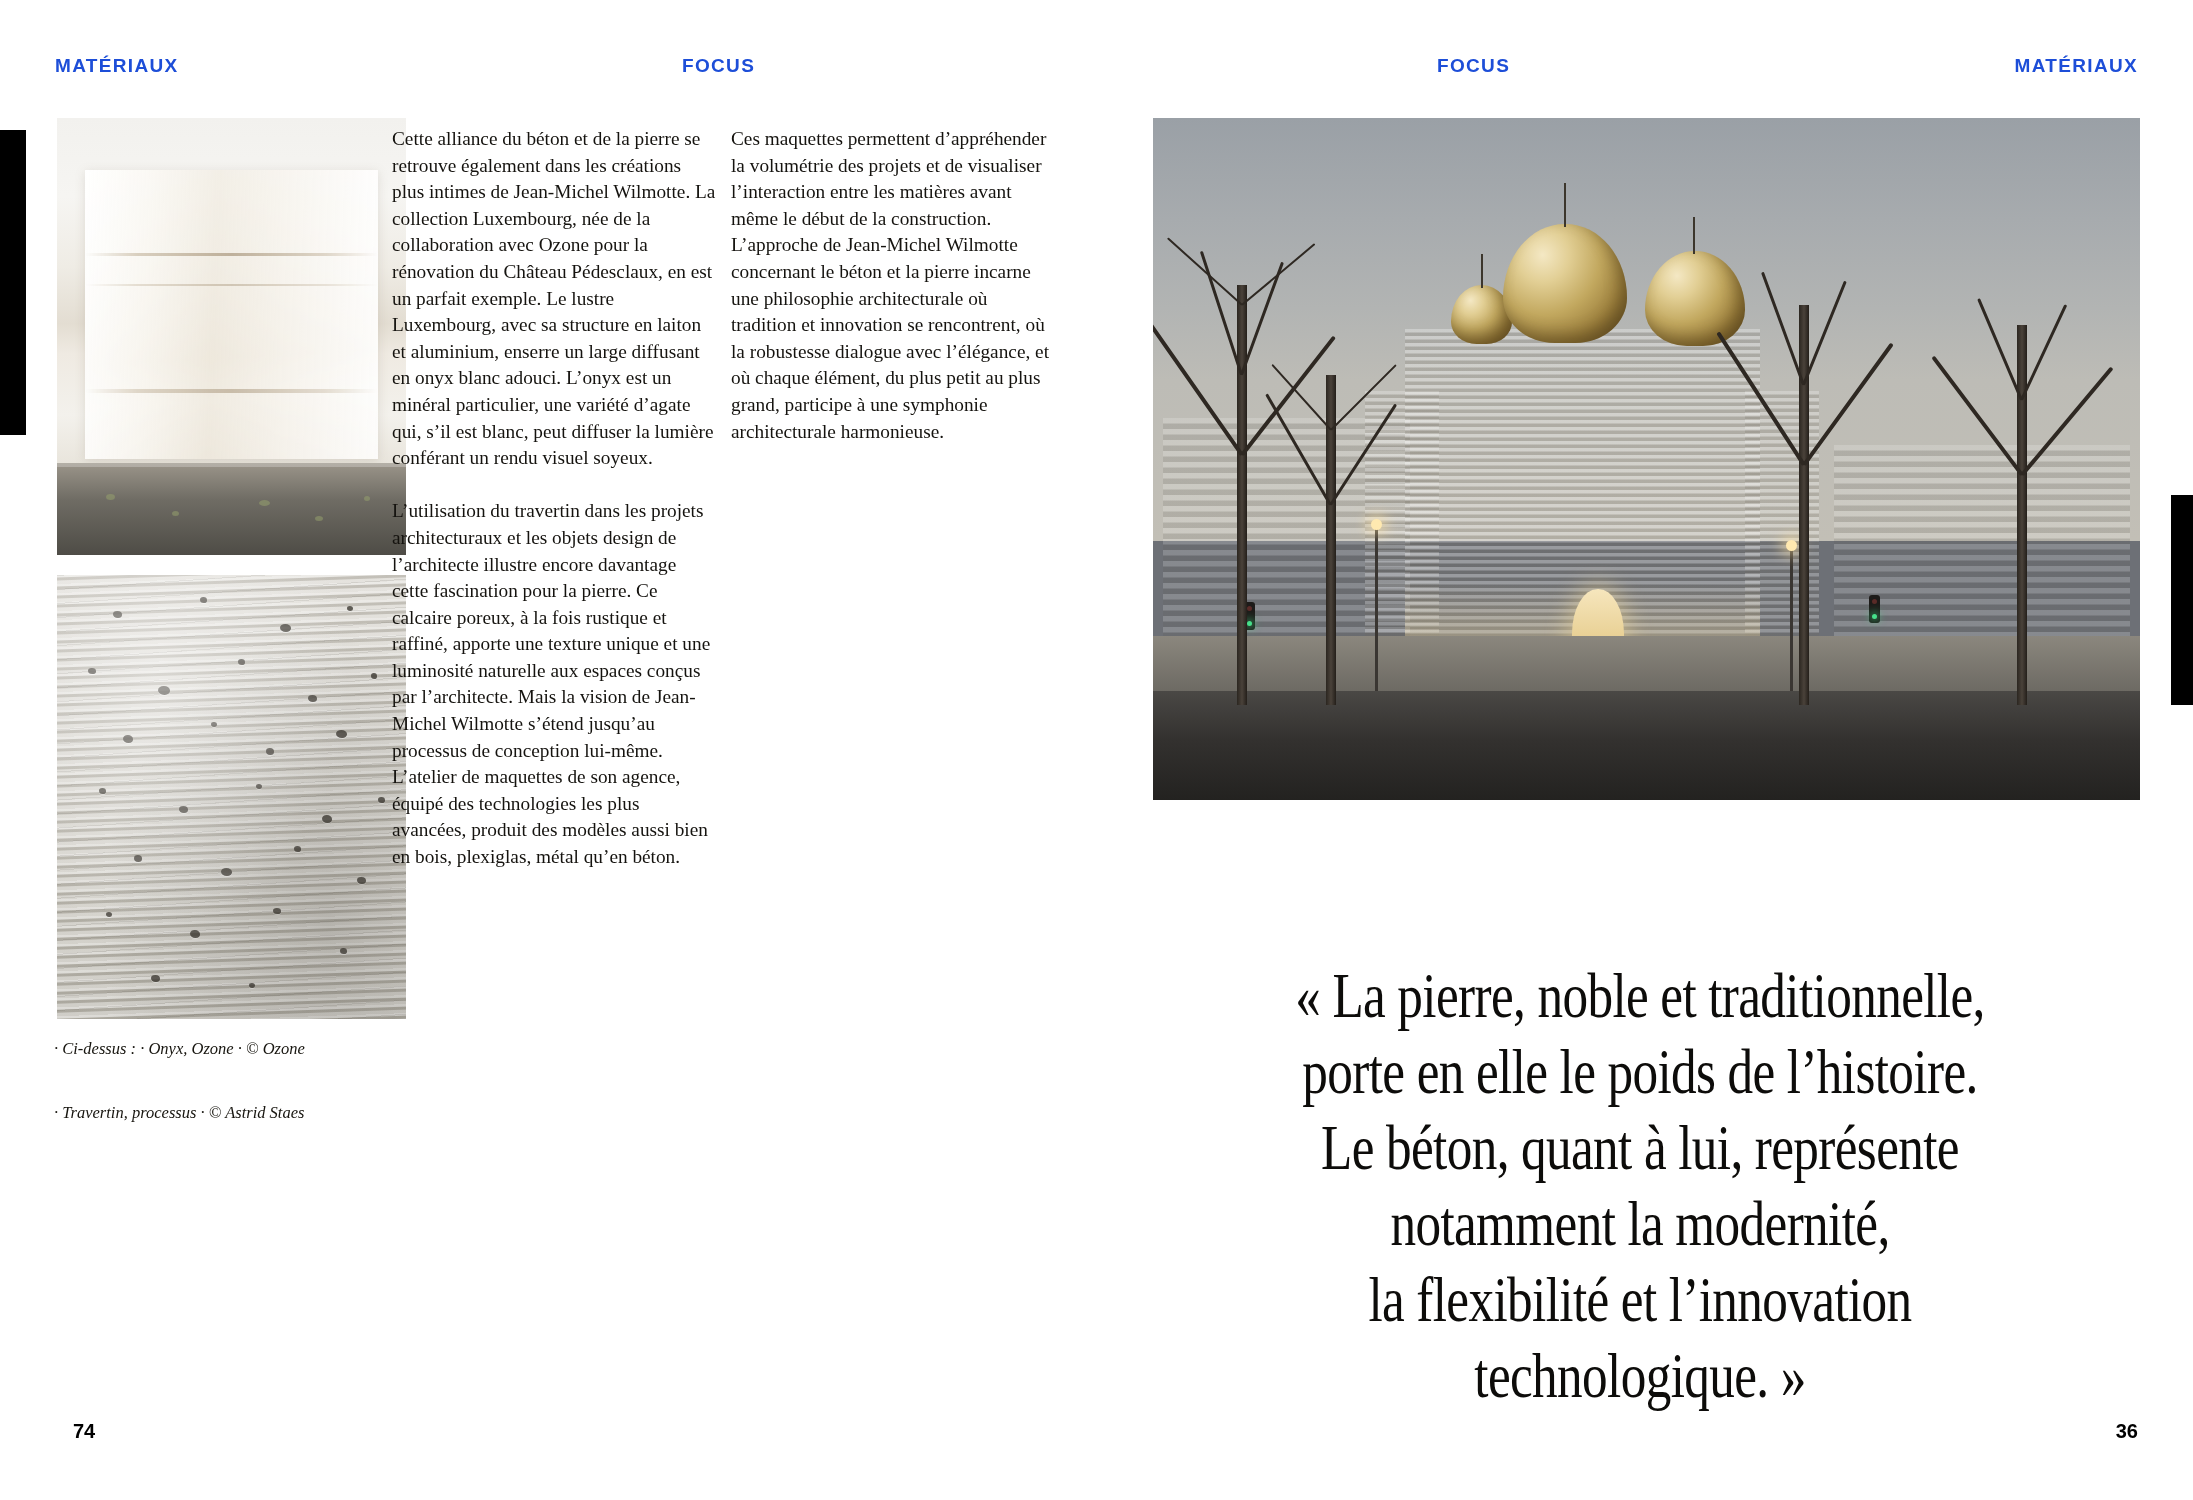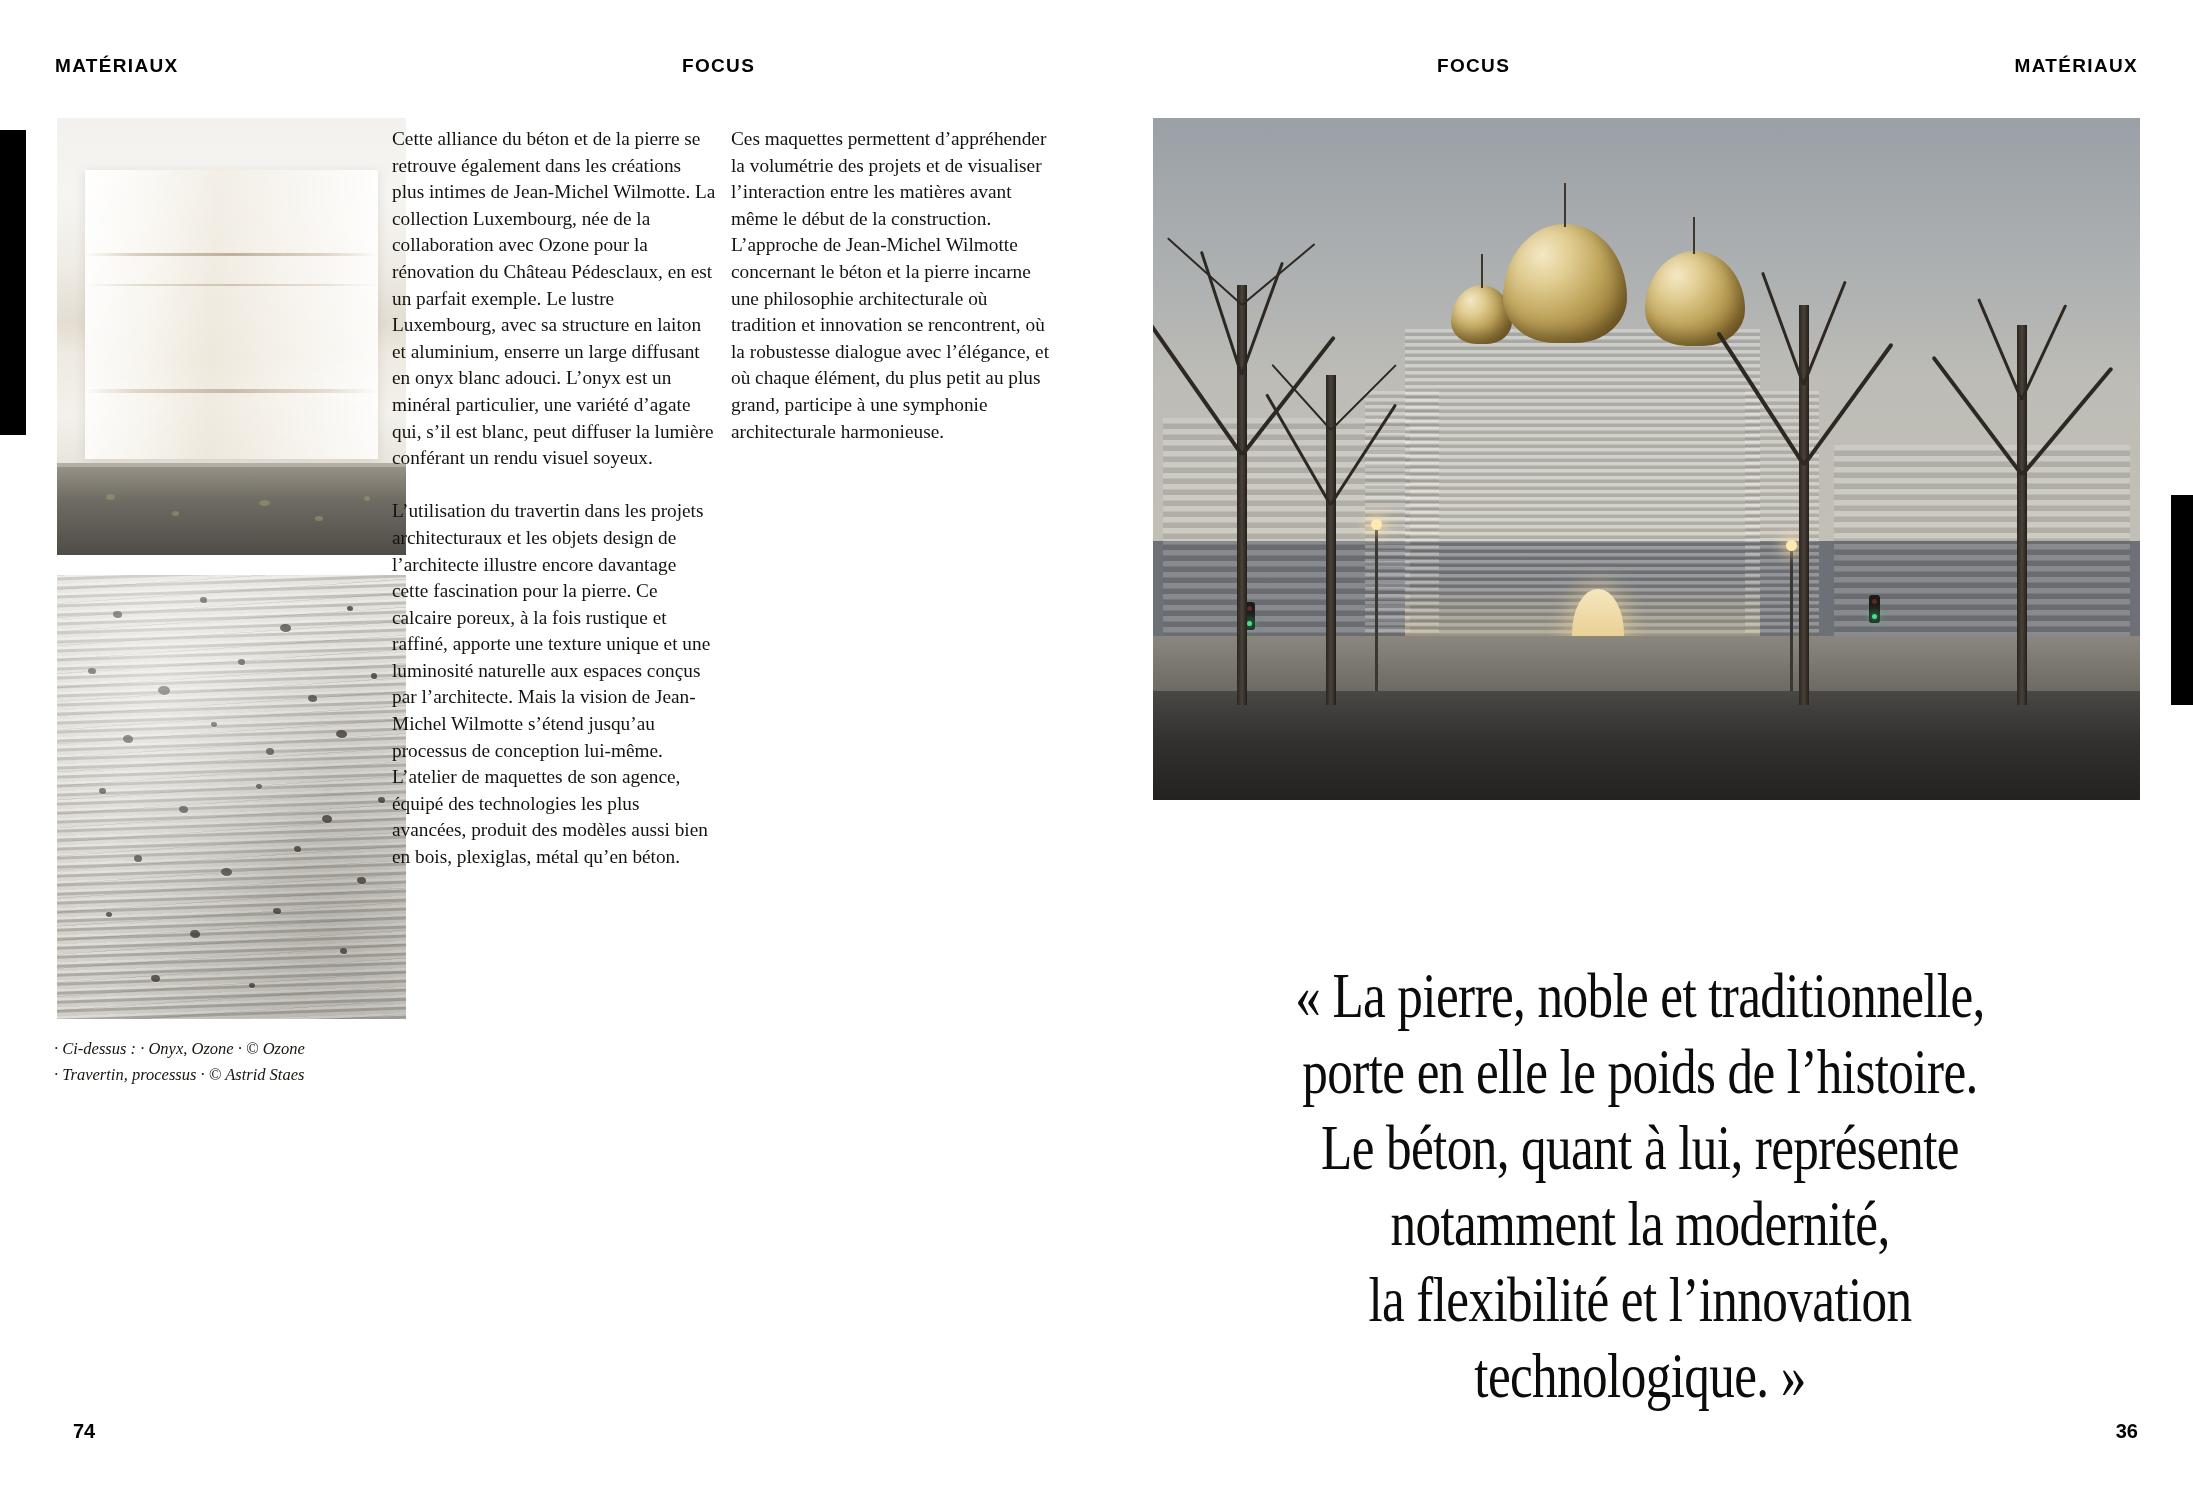--- a/index.html
+++ b/index.html
@@ -25,21 +25,21 @@
   .tab-right { right: 0; top: 495px;  width: 22px; height: 210px; }
 
   
   .runhead {
     position: absolute;
     top: 55px;
     font-family: "Liberation Sans", sans-serif;
     font-weight: bold;
     font-size: 19px;
     letter-spacing: 0.07em;
-    color: #000000;
+    color: #1d4ed8;
     white-space: nowrap;
   }
   .rh-left-out   { left: 55px; }
   .rh-left-in    { left: 682px; }
   .rh-right-in   { left: 1437px; }
   .rh-right-out  { right: 55px; }
 
   
   .img-frame {
     position: absolute;
@@ -168,21 +168,21 @@
     position: absolute;
     left: 54px;
     width: 430px;
     font-family: "Liberation Serif", serif;
     font-size: 16.5px;
     line-height: 26px;
     color: #17150f;
   }
   .caption-left .cline { display: block; white-space: nowrap; font-style: italic; }
   .cl-1 { top: 1036px; }
-  .cl-2 { top: 1062px; }
+  .cl-2 { top: 1100px; }
 
   
   .photo {
     position: absolute;
     left: 1153px; top: 118px;
     width: 987px; height: 682px;
     overflow: hidden;
     background: #6d7076;
   }
   .ph-sky {

